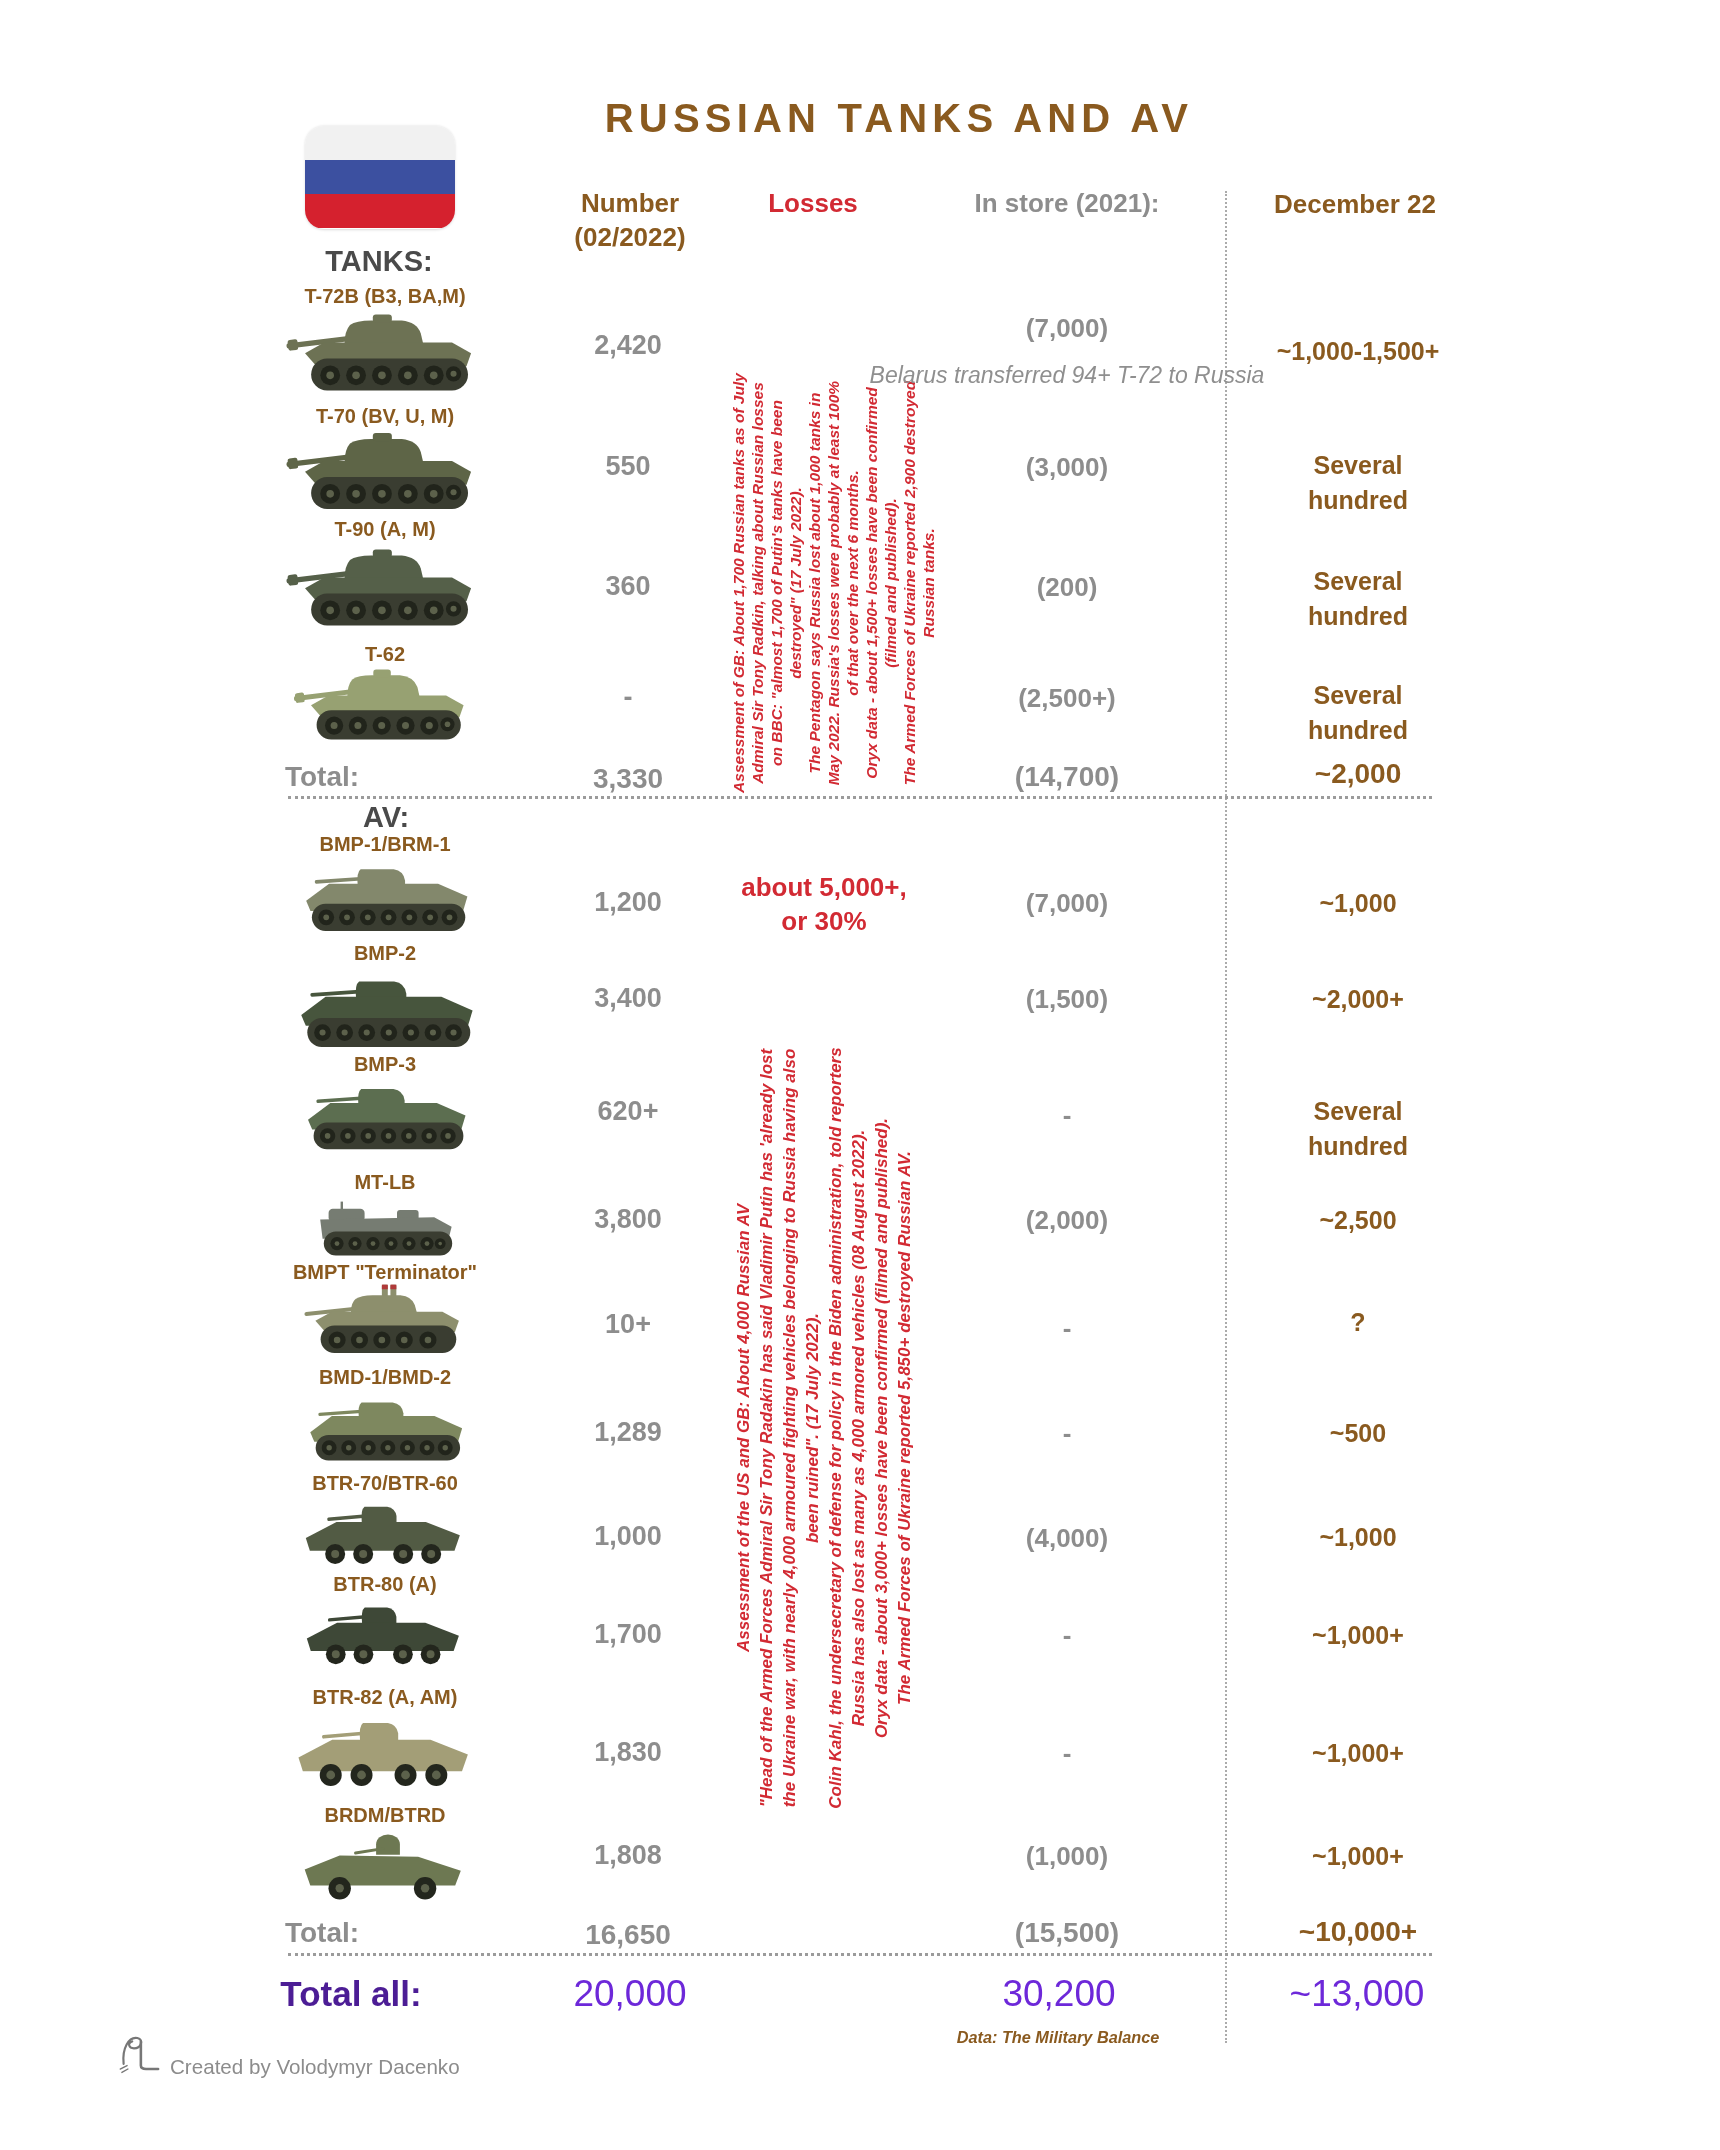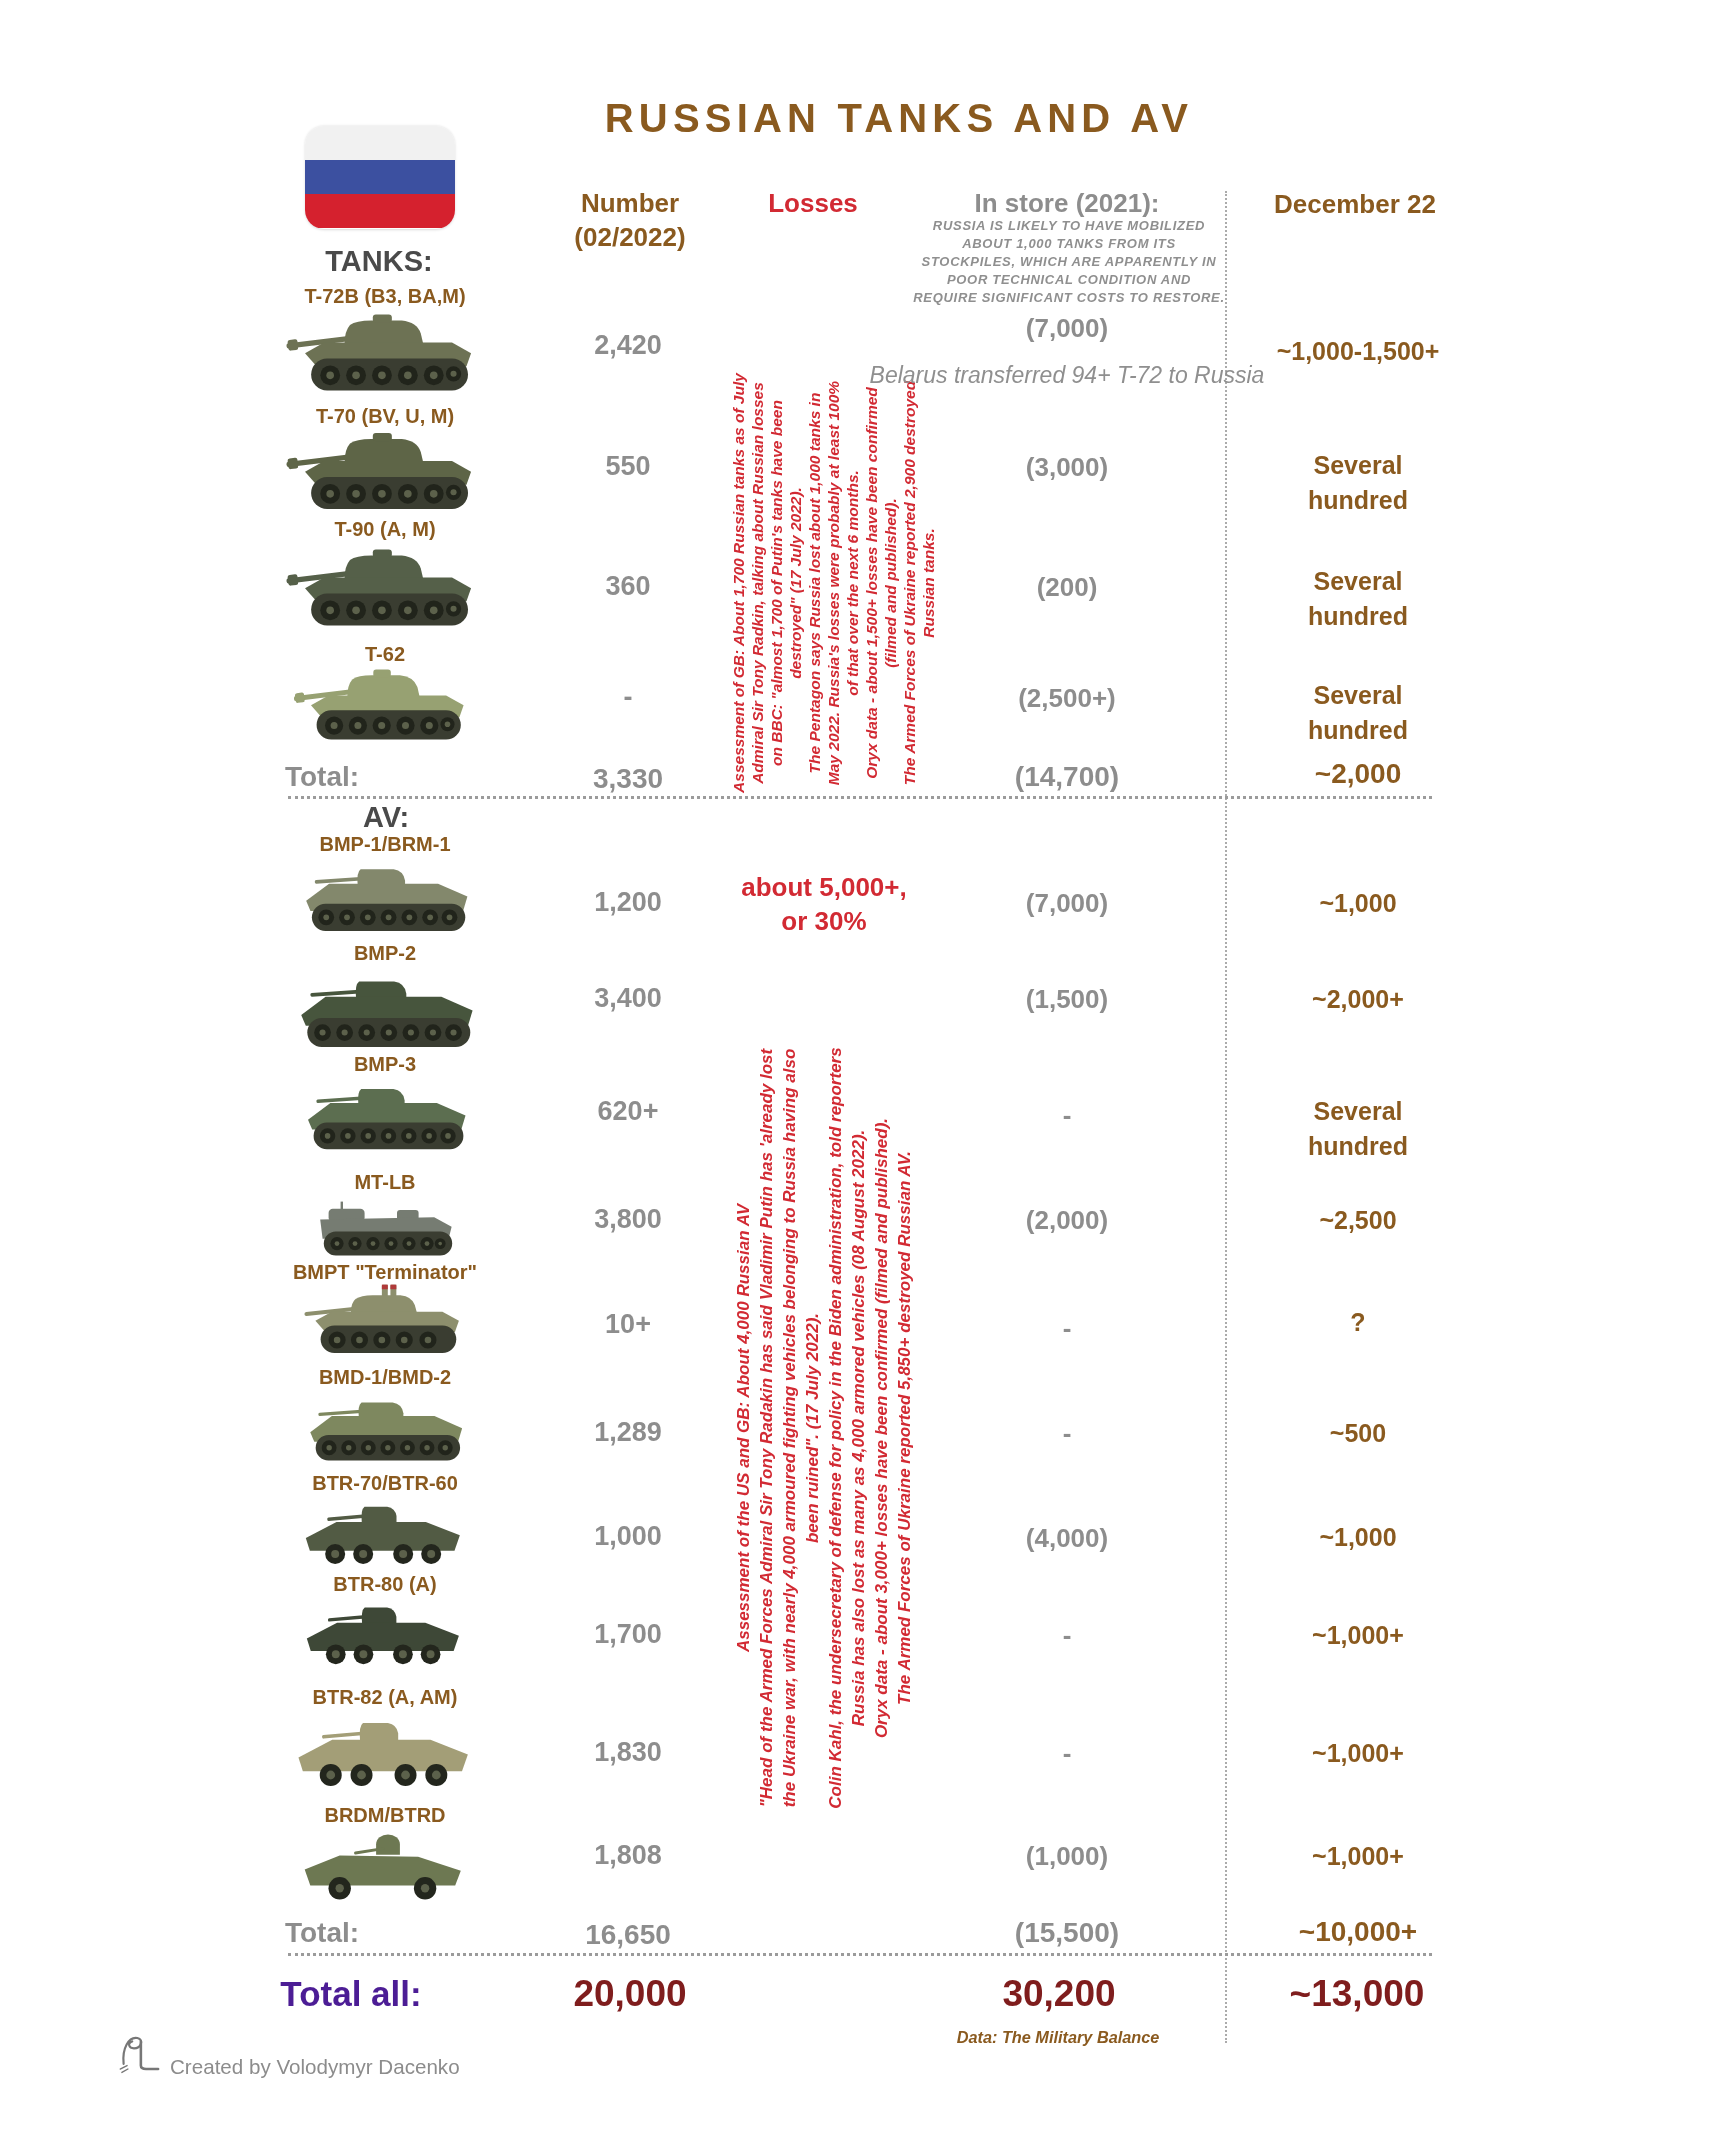--- a/index.html
+++ b/index.html
@@ -16,21 +16,21 @@
   .lbl{font-size:20px;font-weight:800;color:#8a5a1f;white-space:nowrap;}
   .num{font-size:27px;font-weight:800;color:#8d8d8d;}
   .store{font-size:26px;font-weight:800;color:#8d8d8d;}
   .storenote{font-size:23px;font-style:italic;color:#8f8f8f;line-height:1.45;white-space:nowrap;}
   .dec{font-size:25px;font-weight:800;color:#8a5a1f;line-height:1.4;}
   .loss-sum{font-size:26px;font-weight:800;color:#d22a33;line-height:1.3;}
   .total-label{font-size:28px;font-weight:800;color:#8d8d8d;}
   .total-num{font-size:28px;font-weight:800;color:#8d8d8d;}
   .total-dec{font-size:28px;font-weight:800;color:#8a5a1f;}
   .grand-label{font-size:35px;font-weight:800;color:#4c1d95;}
-  .grand-num{font-size:37px;font-weight:700;color:#7f1d1d;}
+  .grand-num{font-size:37px;font-weight:400;color:#6d28d9;}
   .footnote{font-size:16.3px;font-style:italic;font-weight:600;color:#8a5a1f;line-height:20.6px;}
   .credit{font-size:20.6px;color:#8c8c8c;white-space:nowrap;}
   .vtext{position:absolute;transform:translate(-50%,-50%) rotate(-90deg);
      color:#d22a33;font-weight:800;font-style:italic;text-align:center;white-space:pre-line;}
   .vtanks{left:833px;top:583px;width:430px;font-size:15.5px;line-height:19px;}
   .vav{left:824px;top:1428px;width:998px;font-size:17px;line-height:23px;}
   .vline{position:absolute;left:1225px;top:191px;height:1852px;width:0;
      border-left:2.6px dotted #ababab;}
   .hsep{position:absolute;left:288px;width:1144px;height:0;border-top:3.4px dotted #9b9b9b;}
   .flag{position:absolute;left:305px;top:126px;width:150px;height:103px;
@@ -167,25 +167,20 @@
     <div style="background:#f1f1f1"></div>
     <div style="background:#3c50a0"></div>
     <div style="background:#d5212e"></div>
   </div>
 
   <div class="c colhead brown" style="left:630px;top:203px;">Number</div>
   <div class="c colhead brown" style="left:630px;top:237px;">(02/2022)</div>
   <div class="c colhead red" style="left:813px;top:203px;">Losses</div>
   <div class="c colhead gray" style="left:1067px;top:203px;">In store (2021):</div>
   <div class="c colhead brown" style="left:1355px;top:204px;">December 22</div>
-  <div class="c disclaimer" style="left:1069px;top:262px;">RUSSIA IS LIKELY TO HAVE MOBILIZED
-ABOUT 1,000 TANKS FROM ITS
-STOCKPILES, WHICH ARE APPARENTLY IN
-POOR TECHNICAL CONDITION AND
-REQUIRE SIGNIFICANT COSTS TO RESTORE.</div>
 
   <div class="vline"></div>
   <div class="hsep" style="top:796px;"></div>
   <div class="hsep" style="top:1953px;"></div>
 
   <div class="c secthead" style="left:379px;top:261px;">TANKS:</div>
   <div class="vtext vtanks">Assessment of GB: About 1,700 Russian tanks as of July
 Admiral Sir Tony Radkin, talking about Russian losses
 on BBC: "almost 1,700 of Putin's tanks have been
 destroyed" (17 July 2022).

